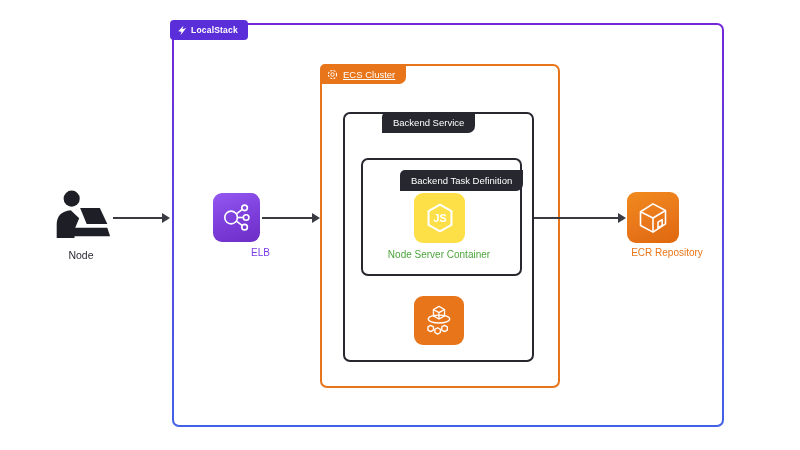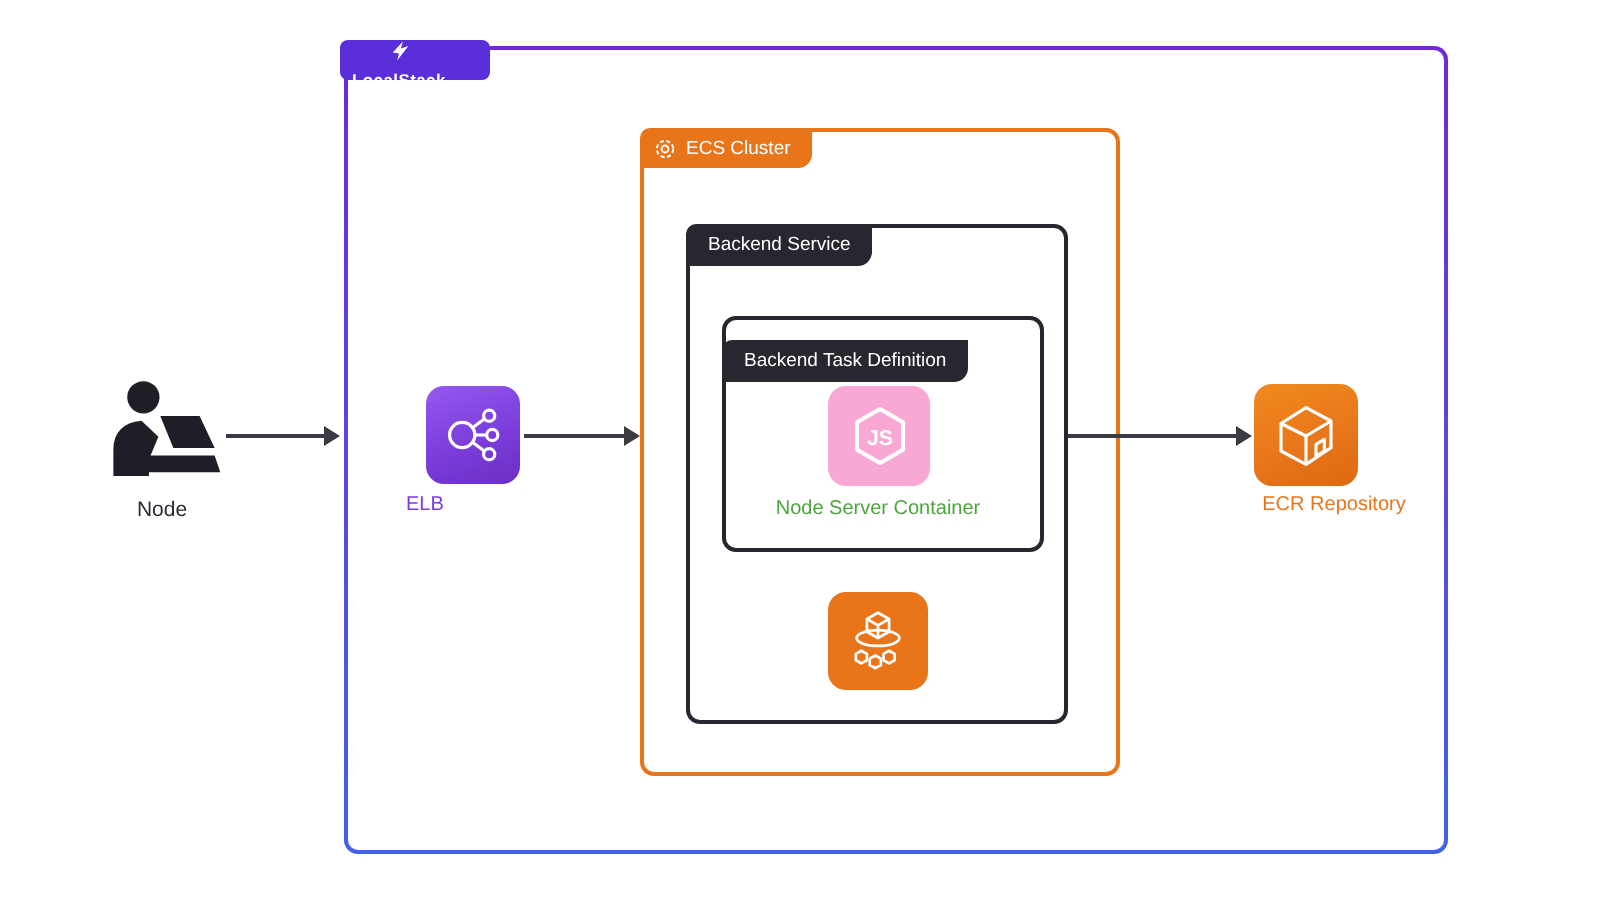--- a/index.html
+++ b/index.html
@@ -13,65 +13,65 @@
   
   .localstack-box {
     position:absolute; left:172px; top:23px; width:552px; height:404px;
     border:2px solid transparent; border-radius:7px;
     background: linear-gradient(#fff,#fff) padding-box,
                 linear-gradient(180deg,#7227d8 0%,#5b45e2 50%,#4162e6 100%) border-box;
   }
   .localstack-tab {
     position:absolute; left:170px; top:20px; height:20px; z-index:6;
     background:#5a2ed8; border-radius:4px;
-    display:flex; align-items:center; gap:4px; padding:0 22px 0 6px;
-    color:#fff; font-size:8.5px; font-weight:bold; letter-spacing:.2px;flex-direction:column;
+    display:flex; align-items:center; gap:4px; padding:0 10px 0 6px;
+    color:#fff; font-size:8.5px; font-weight:bold; letter-spacing:.2px;
   }
 
   
   .ecs-box {
     position:absolute; left:320px; top:64px; width:240px; height:324px;
     border:2px solid #e8751a; border-radius:7px; background:#fff;
   }
   .ecs-tab {
     position:absolute; left:320px; top:64px; height:20px; z-index:5;
     background:#e8751a; border-radius:5px 0 7px 0;
     display:flex; align-items:center; gap:5px; padding:0 11px 0 7px;
-    color:#fff; font-size:9.5px;
+    color:#fff; font-size:9.5px;text-decoration:underline;
   }
 
   
   .dark-box {
     position:absolute; border:2px solid #26272f; border-radius:7px; background:#fff;
   }
   .service-box { left:343px; top:112px; width:191px; height:250px; }
   .task-box    { left:361px; top:158px; width:161px; height:118px; }
   .dark-tab {
     position:absolute; height:21px; z-index:5;
     background:#26272f; border-radius:5px 0 7px 0;
     display:flex; align-items:center; padding:0 11px;
-    color:#fff; font-size:9.5px; white-space:nowrap;
+    color:#fff; font-size:9.5px; white-space:nowrap;margin-left:39px;
   }
   .service-tab { left:343px; top:112px; }
   .task-tab    { left:361px; top:170px; }
 
   
   .tile { position:absolute; border-radius:9px; display:flex; align-items:center; justify-content:center; }
-  .node-tile { left:414px; top:193px; width:51px; height:50px; background:#f9a8d4; }
+  .node-tile { left:414px; top:193px; width:51px; height:50px; background:#fde047; }
   .ecs-tile  { left:414px; top:296px; width:50px; height:49px; background:#e8751a; }
   .elb-tile  { left:213px; top:193px; width:47px; height:49px;
                background:linear-gradient(160deg,#9458f0 0%,#7a3bd8 60%,#6c2ec4 100%); }
   .ecr-tile  { left:627px; top:192px; width:52px; height:51px;
                background:linear-gradient(160deg,#f08a1d 0%,#e8751a 60%,#de680e 100%); }
   .user-wrap { position:absolute; left:52px; top:189px; width:60px; height:53px; }
 
   
   .node-label { position:absolute; left:361px; top:249px; width:156px; text-align:center;
                 color:#4ca53c; font-size:10px; }
-  .elb-label  { position:absolute; left:203px; top:247px; width:67px; text-align:left;
+  .elb-label  { position:absolute; left:203px; top:247px; width:67px; text-align:right;
                 color:#7c3be8; font-size:10px; }
   .ecr-label  { position:absolute; left:625px; top:247px; width:84px; text-align:center;
                 color:#e8751a; font-size:10px; }
   .user-label { position:absolute; left:51px; top:249px; width:60px; text-align:center;
                 color:#2b2b33; font-size:10.5px; }
 
   
   .arrow { position:absolute; height:2px; background:#3a3a42; z-index:8; }
   .arrow-1 { left:113px; top:217px; width:50px; }
   .arrow-2 { left:262px; top:217px; width:51px; }

